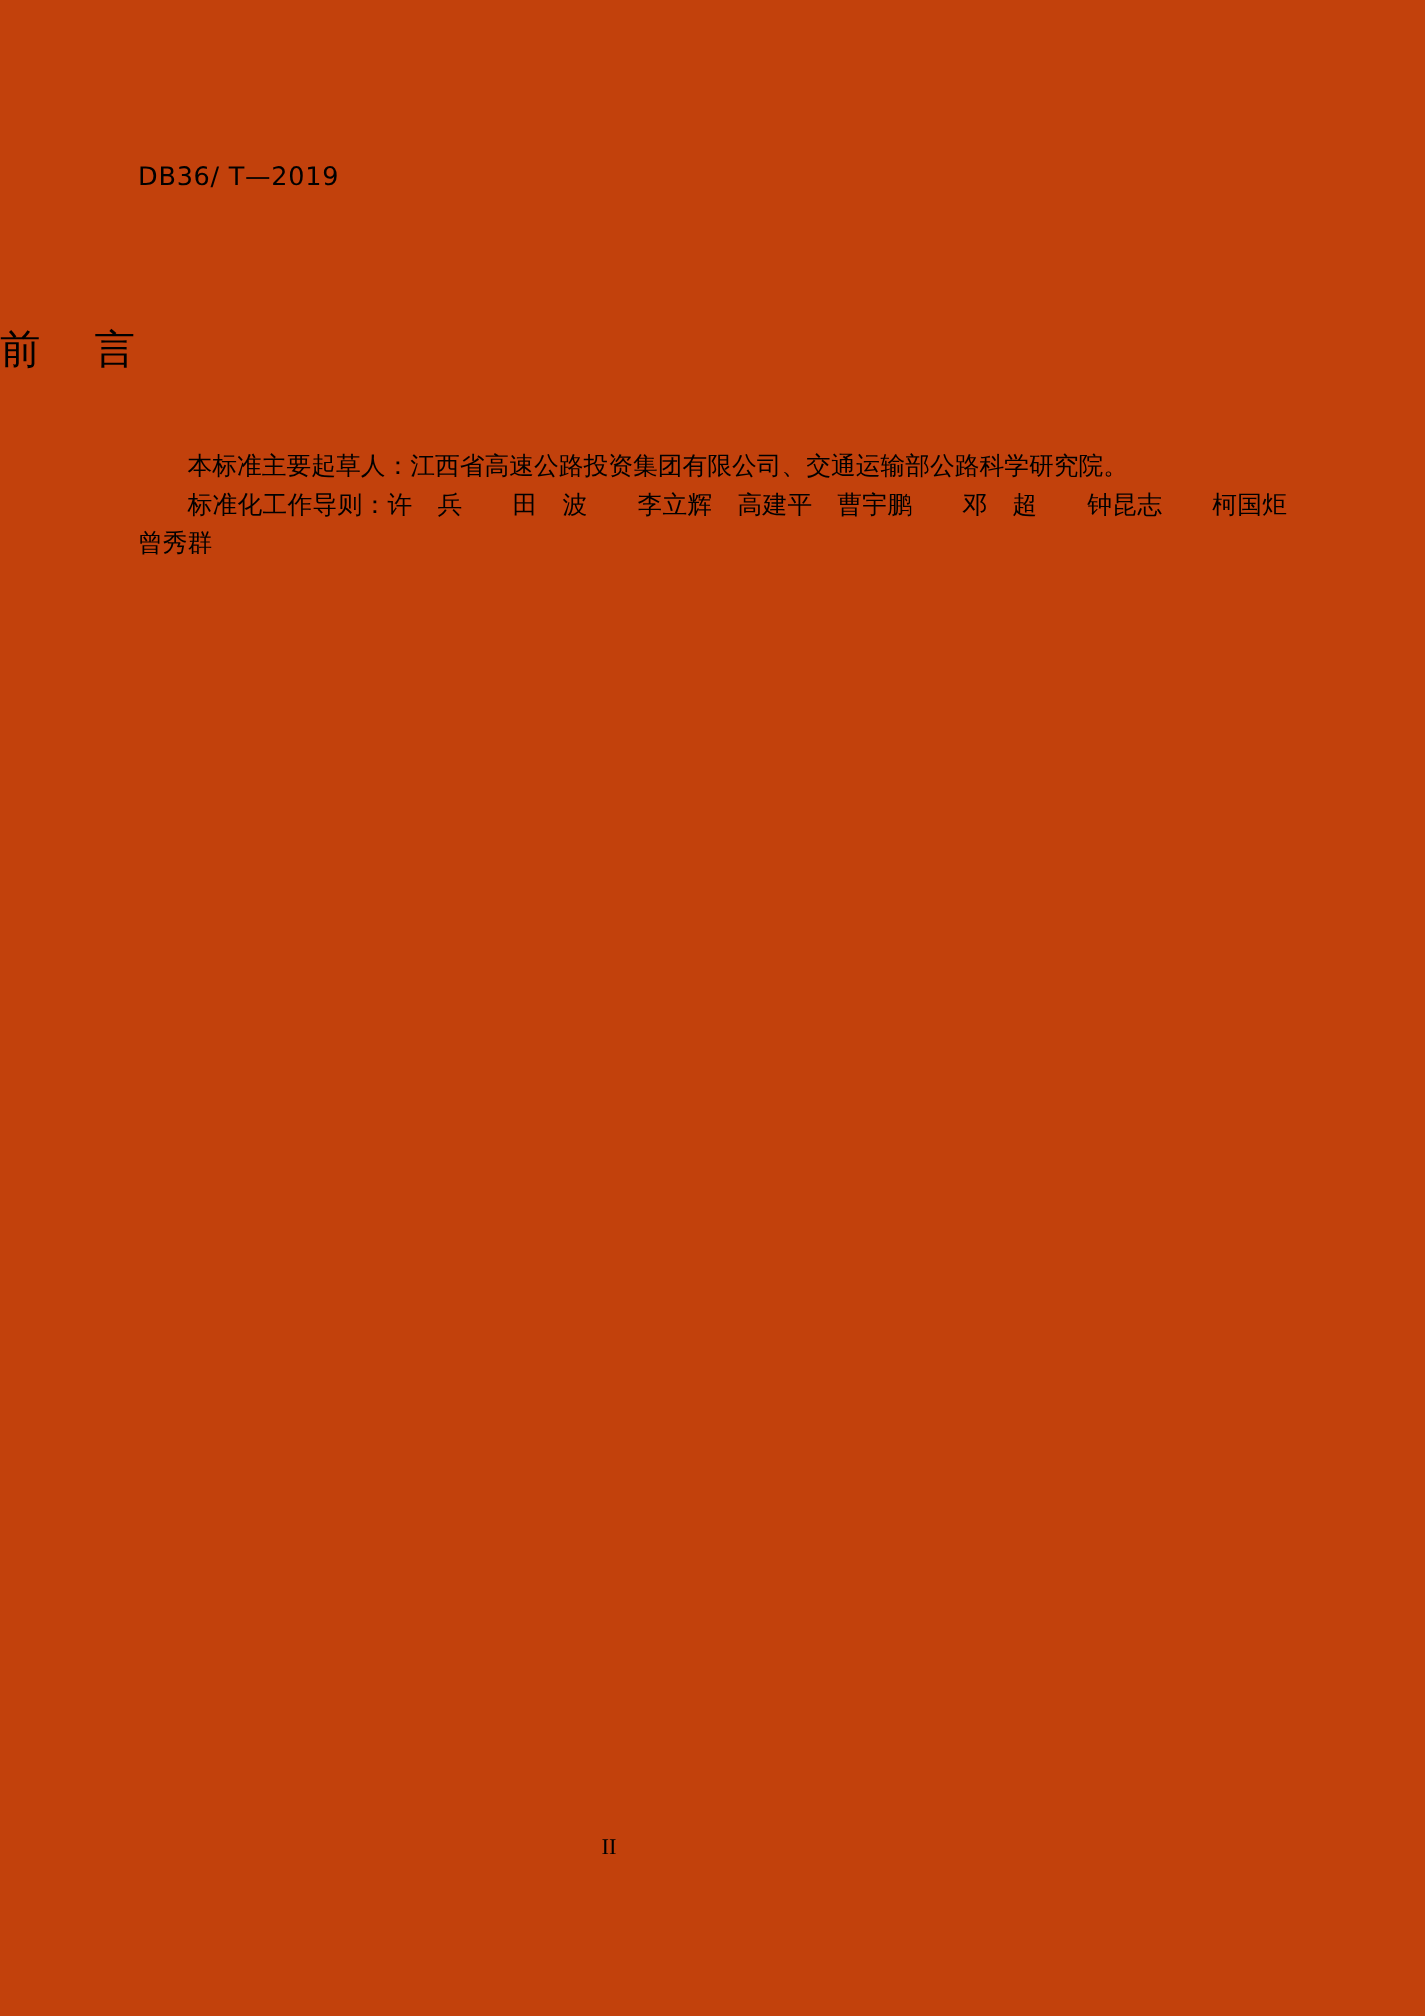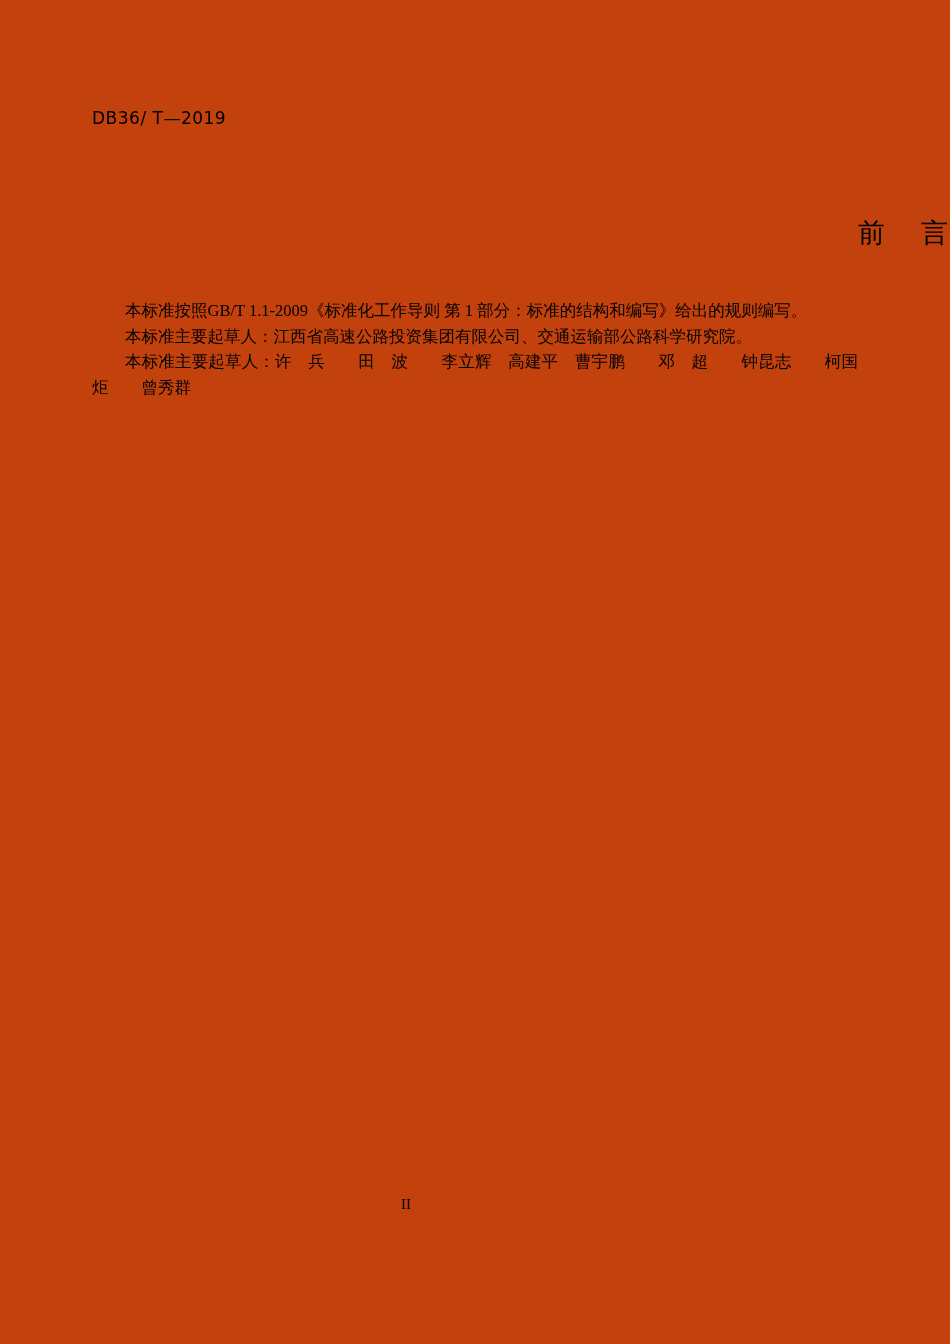--- a/index.html
+++ b/index.html
@@ -24,21 +24,21 @@
     font-family: "DejaVu Sans", "Liberation Sans", sans-serif;
     font-size: 17px;
     letter-spacing: 0.5px;
     color: #000;
   }
   .doc-title {
     position: absolute;
     top: 215px;
     left: 0;
     width: 950px;
-    text-align: right;
+    text-align: left;
     font-family: "DejaVu Sans", "Liberation Sans", sans-serif;
     font-size: 27px;
     font-weight: normal;
     letter-spacing: 2px;
     color: #000;
   }
   .doc-title .gap {
     display: inline-block;
     width: 34px;
   }
@@ -57,41 +57,40 @@
     white-space: normal;
   }
   .para.cont {
     text-indent: 0;
   }
   .names {
     display: inline;
   }
   .page-number {
     position: absolute;
-    top: 1196px;
+    top: 1224px;
     left: 0;
     width: 812px;
     text-align: center;
     font-family: "Liberation Serif", "DejaVu Serif", serif;
     font-size: 15px;
     color: #000;
   }
 </style>
 </head>
 <body>
 
 <div class="page">
 
   <div class="header-code">DB36/ T—2019</div>
 
   <div class="doc-title">
     <span>前</span><span class="gap"></span><span>言</span>
   </div>
 
   <div class="body-block">
-    <p class="para">本标准按照GB/T 1.1-2009《标准化工作导则 第 1 部分：标准的结构和编写》给出的规则编写。</p>
     <p class="para">本标准主要起草人：江西省高速公路投资集团有限公司、交通运输部公路科学研究院。</p>
-    <p class="para"><span>本标准主要起草人：</span><span class="names">许　兵　　田　波　　李立辉　高建平　曹宇鹏　　邓　超　　钟昆志　　柯国炬　　曾秀群</span></p>
+    <p class="para"><span>标准化工作导则：</span><span class="names">许　兵　　田　波　　李立辉　高建平　曹宇鹏　　邓　超　　钟昆志　　柯国炬　　曾秀群</span></p>
   </div>
 
   <div class="page-number">II</div>
 
 </div>
 
 </body></html>

